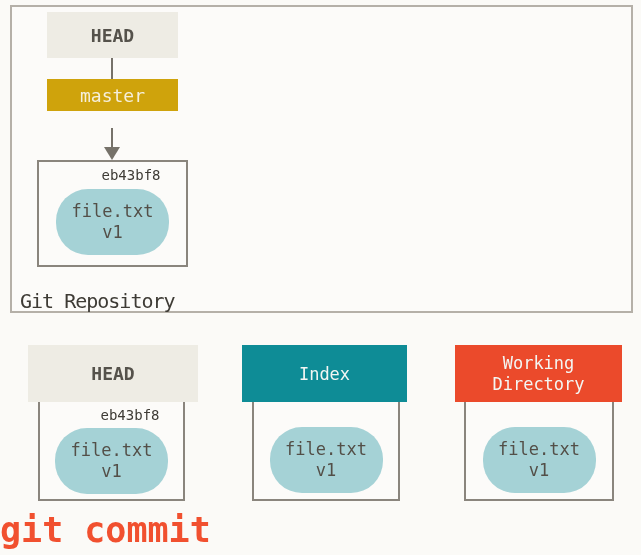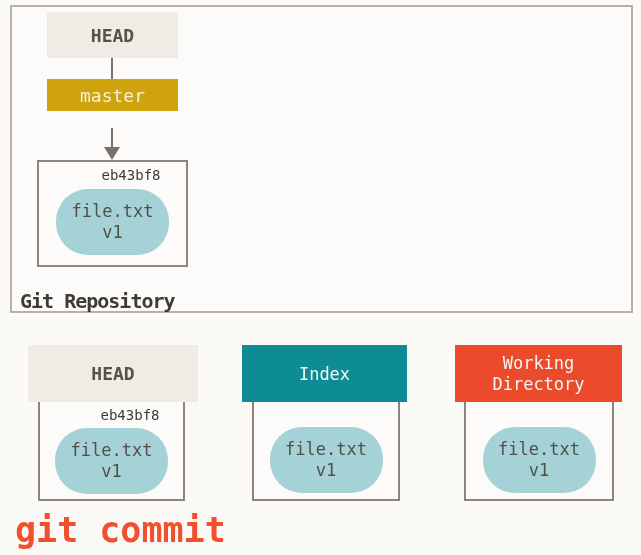--- a/index.html
+++ b/index.html
@@ -15,21 +15,21 @@
     position:relative; width:641px; height:555px; overflow:hidden;
     background:var(--page-bg);
     font-family:"DejaVu Sans Mono","Liberation Mono",monospace;
   }
   .repo-box{
     position:absolute; left:10px; top:5px; width:623px; height:308px;
     background:var(--box-bg); border:2px solid var(--box-border); box-sizing:border-box;
   }
   .repo-label{
     position:absolute; left:20px; top:289px; font-size:20px; color:var(--text-dark);
-    letter-spacing:-1px; white-space:nowrap;font-weight:bold;
+    letter-spacing:-1px; white-space:nowrap;
   }
   .node{
     position:absolute; display:flex; align-items:center; justify-content:center;
     box-sizing:border-box; text-align:center;
   }
   .head-node{
     left:47px; top:12px; width:131px; height:46px;
     background:var(--head-bg); color:var(--head-text); font-size:18px; font-weight:bold;
   }
   .master-node{
@@ -68,21 +68,21 @@
   .content-box{
     position:absolute; top:398px; height:103px; box-sizing:border-box; z-index:1;
     border:2px solid var(--inner-border); background:var(--box-bg); text-align:center;
   }
   .col1-b{left:38px; width:147px; padding-top:7px;}
   .col1-b .blob{margin-top:4px;}
   .col2-b{left:252px; width:148px;}
   .col3-b{left:464px; width:150px;}
   .col2-b .blob, .col3-b .blob{margin-top:27px;}
   .command{
-    position:absolute; left:15px; top:510px; font-size:35px; font-weight:bold;
+    position:absolute; left:0; top:510px; font-size:35px; font-weight:bold;
     color:var(--command-text); white-space:nowrap; letter-spacing:0;
   }
 </style>
 </head>
 <body>
 
 <div class="canvas">
 
   <div class="repo-box"></div>
   <div class="repo-label">Git Repository</div>

